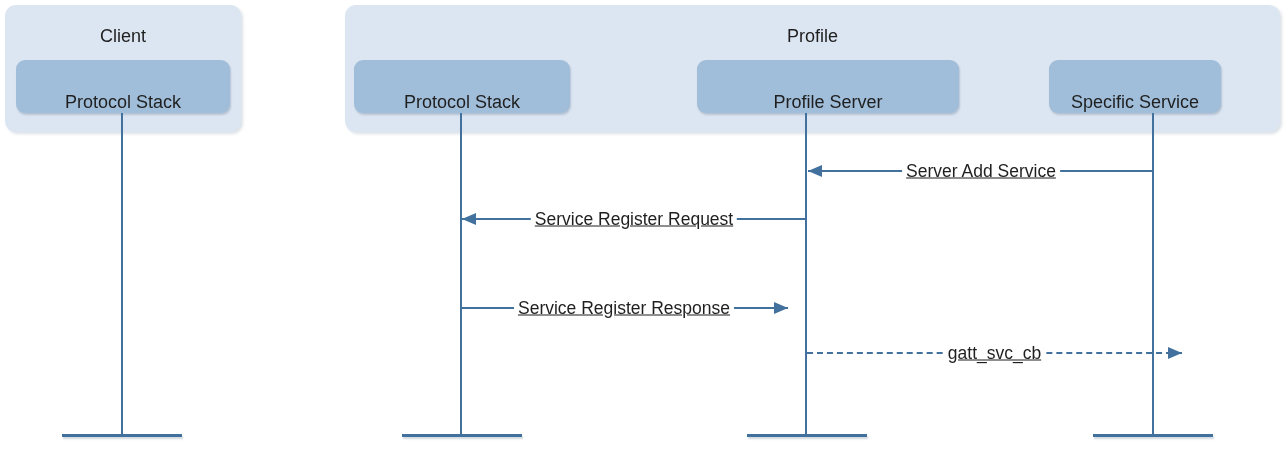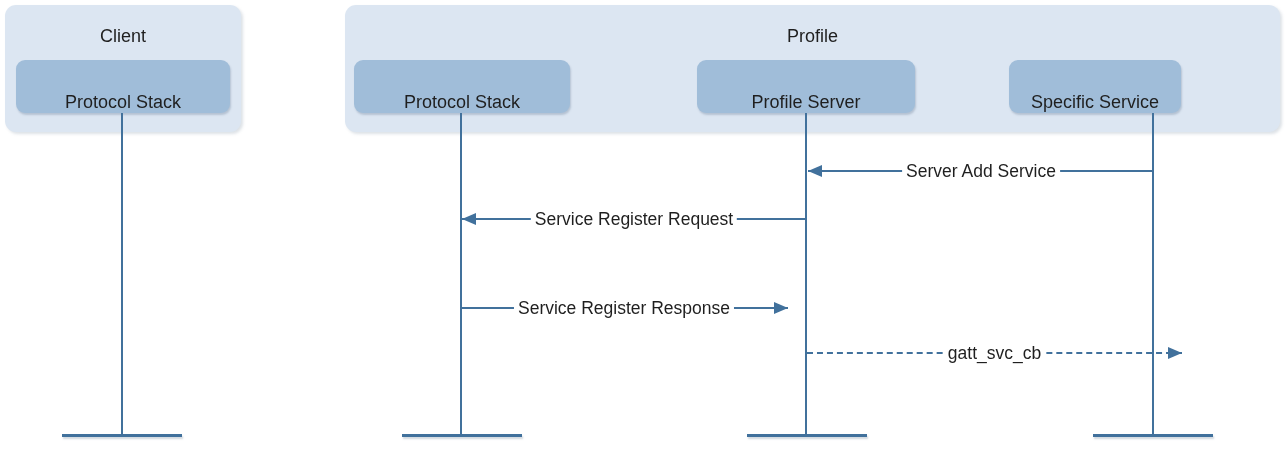--- a/index.html
+++ b/index.html
@@ -51,45 +51,45 @@
   .arrowhead{
     position:absolute;top:50%;width:0;height:0;margin-top:-6px;
     border-top:6px solid transparent;
     border-bottom:6px solid transparent;
   }
   .arrowhead.left{left:0;border-right:14px solid var(--line);}
   .arrowhead.right{right:0;border-left:14px solid var(--line);}
   .msg-label{
     position:absolute;left:50%;top:50%;transform:translate(-50%,-50%);
     background:#ffffff;padding:0 4px;white-space:nowrap;
-    font-size:17.5px;color:var(--text);
+    font-size:17.5px;color:var(--text);text-decoration:underline;
   }
 </style>
 </head>
 <body>
 
 <div class="stage">
 
   <div class="group" style="left:5px;width:236px;">
     <div class="group-title">Client</div>
   </div>
   <div class="participant" style="left:16px;width:214px;">
     <span>Protocol Stack</span>
   </div>
 
   <div class="group" style="left:345px;width:935px;">
     <div class="group-title">Profile</div>
   </div>
   <div class="participant" style="left:354px;width:216px;">
     <span>Protocol Stack</span>
   </div>
-  <div class="participant" style="left:697px;width:218px;">
+  <div class="participant" style="left:697px;width:262px;">
     <span>Profile Server</span>
   </div>
-  <div class="participant" style="left:1009px;width:172px;">
+  <div class="participant" style="left:1049px;width:172px;">
     <span>Specific Service</span>
   </div>
 
   <div class="lifeline" style="left:121px;"></div>
   <div class="lifeline" style="left:460px;"></div>
   <div class="lifeline" style="left:805px;"></div>
   <div class="lifeline" style="left:1152px;"></div>
 
   <div class="foot" style="left:62px;"></div>
   <div class="foot" style="left:402px;"></div>

